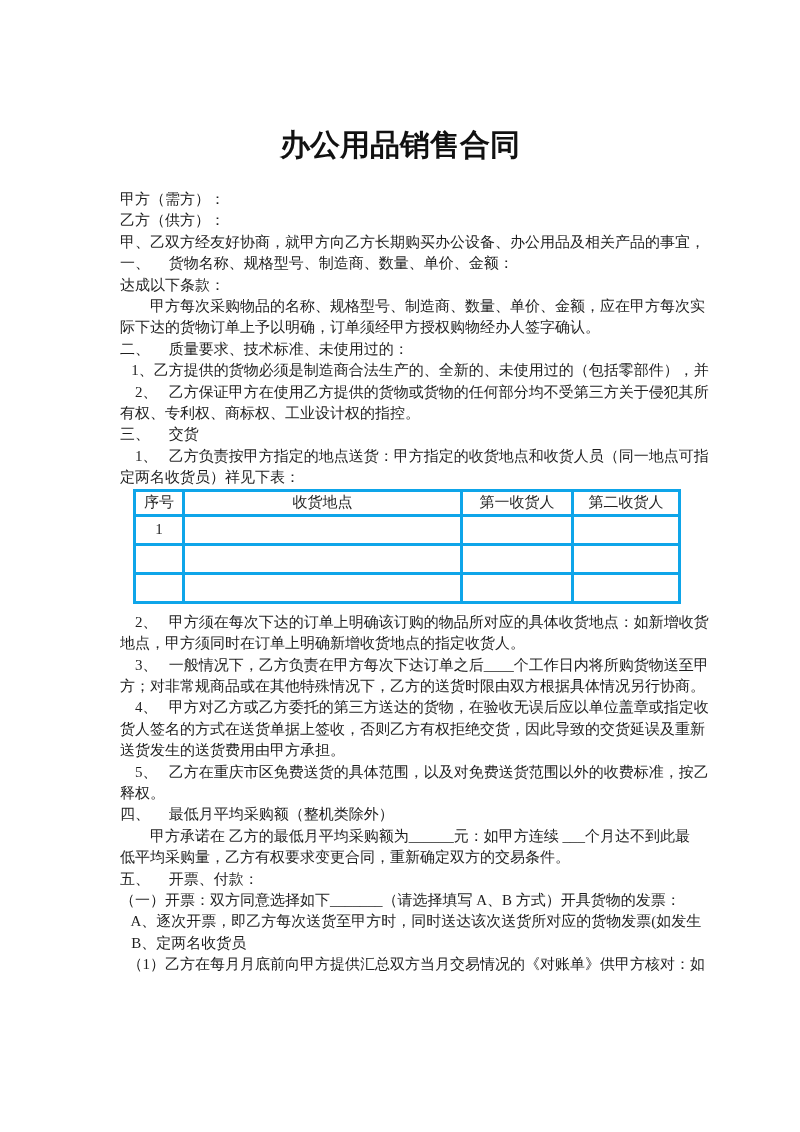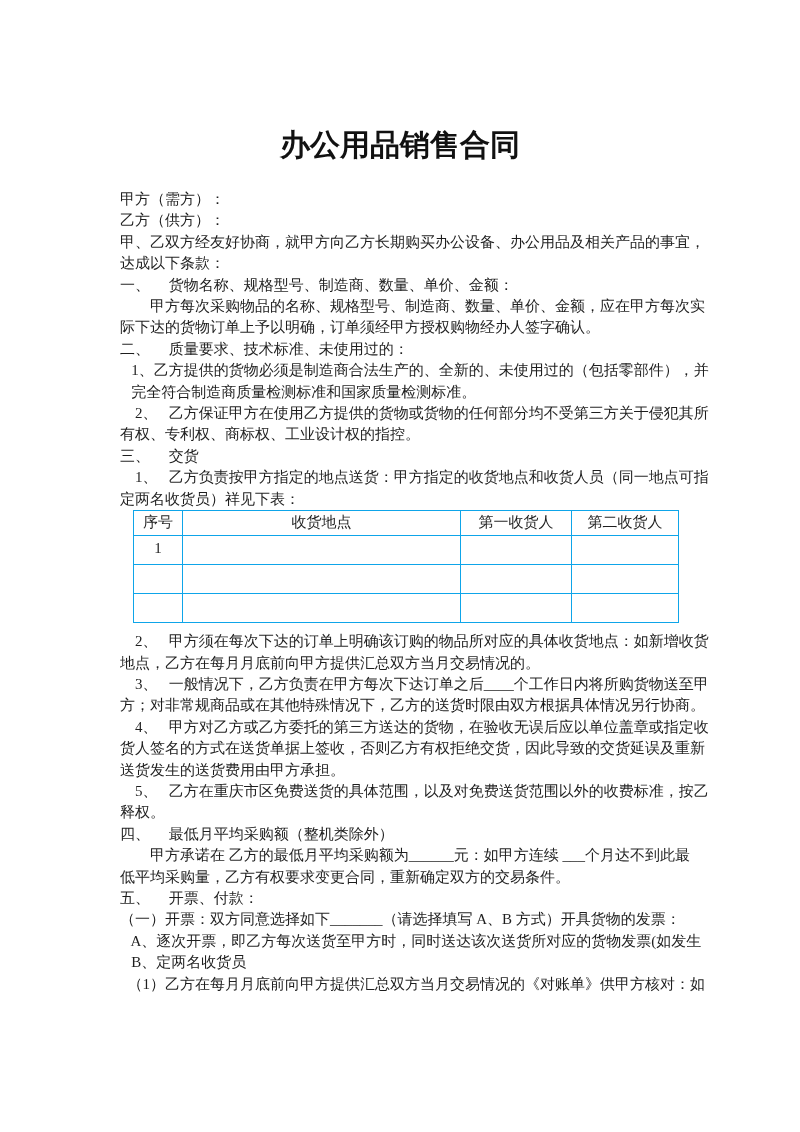--- a/index.html
+++ b/index.html
@@ -34,47 +34,46 @@
     font-family: Liberation Serif, serif;
   }
   table.delivery {
     border-collapse: collapse;
     table-layout: fixed;
     width: 545px;
     margin: 0 0 8px 13px;
     font-size: 15px;
   }
   table.delivery th, table.delivery td {
-    border: 1px solid #0ea5e9;
+    border: 3px solid #0ea5e9;
     padding: 0;
     font-weight: normal;
     text-align: center;
     overflow: hidden;
   }
   table.delivery thead th { height: 25px; vertical-align: middle; }
   table.delivery tbody td { height: 29px; vertical-align: top; padding-top: 2px; }
 </style>
 </head>
 <body>
 
 <div class="page">
   <h1 class="doc-title">办公用品销售合同</h1>
 
   <div class="doc-body">
     <div>
       <p>甲方（需方）：</p>
       <p>乙方（供方）：</p>
       <p>甲、乙双方经友好协商，就甲方向乙方长期购买办公设备、办公用品及相关产品的事宜，</p>
+      <p>一、     货物名称、规格型号、制造商、数量、单价、金额：</p>
       <p>达成以下条款：</p>
-      <p>一、     货物名称、规格型号、制造商、数量、单价、金额：</p>
       <p>　　甲方每次采购物品的名称、规格型号、制造商、数量、单价、金额，应在甲方每次实</p>
       <p>际下达的货物订单上予以明确，订单须经甲方授权购物经办人签字确认。</p>
       <p>二、     质量要求、技术标准、未使用过的：</p>
       <p>   1、乙方提供的货物必须是制造商合法生产的、全新的、未使用过的（包括零部件），并</p>
-      <p>   完全符合制造商质量检测标准和国家质量检测标准。</p>
       <p>    2、   乙方保证甲方在使用乙方提供的货物或货物的任何部分均不受第三方关于侵犯其所</p>
       <p>有权、专利权、商标权、工业设计权的指控。</p>
       <p>三、     交货</p>
       <p>    1、   乙方负责按甲方指定的地点送货：甲方指定的收货地点和收货人员（同一地点可指</p>
       <p>定两名收货员）祥见下表：</p>
     </div>
 
     <table class="delivery">
       <colgroup>
         <col style="width:49px">
@@ -107,21 +106,21 @@
           <td></td>
           <td></td>
           <td></td>
           <td></td>
         </tr>
       </tbody>
     </table>
 
     <div>
       <p>    2、   甲方须在每次下达的订单上明确该订购的物品所对应的具体收货地点：如新增收货</p>
-      <p>地点，乙方在每月月底前向甲方提供汇总双方当月交易情况的。</p>
+      <p>地点，甲方须同时在订单上明确新增收货地点的指定收货人。</p>
       <p>    3、   一般情况下，乙方负责在甲方每次下达订单之后____个工作日内将所购货物送至甲</p>
       <p>方；对非常规商品或在其他特殊情况下，乙方的送货时限由双方根据具体情况另行协商。</p>
       <p>    4、   甲方对乙方或乙方委托的第三方送达的货物，在验收无误后应以单位盖章或指定收</p>
       <p>货人签名的方式在送货单据上签收，否则乙方有权拒绝交货，因此导致的交货延误及重新</p>
       <p>送货发生的送货费用由甲方承担。</p>
       <p>    5、   乙方在重庆市区免费送货的具体范围，以及对免费送货范围以外的收费标准，按乙</p>
       <p>释权。</p>
       <p>四、     最低月平均采购额（整机类除外）</p>
       <p>　　甲方承诺在 乙方的最低月平均采购额为______元：如甲方连续 ___个月达不到此最</p>
       <p>低平均采购量，乙方有权要求变更合同，重新确定双方的交易条件。</p>

